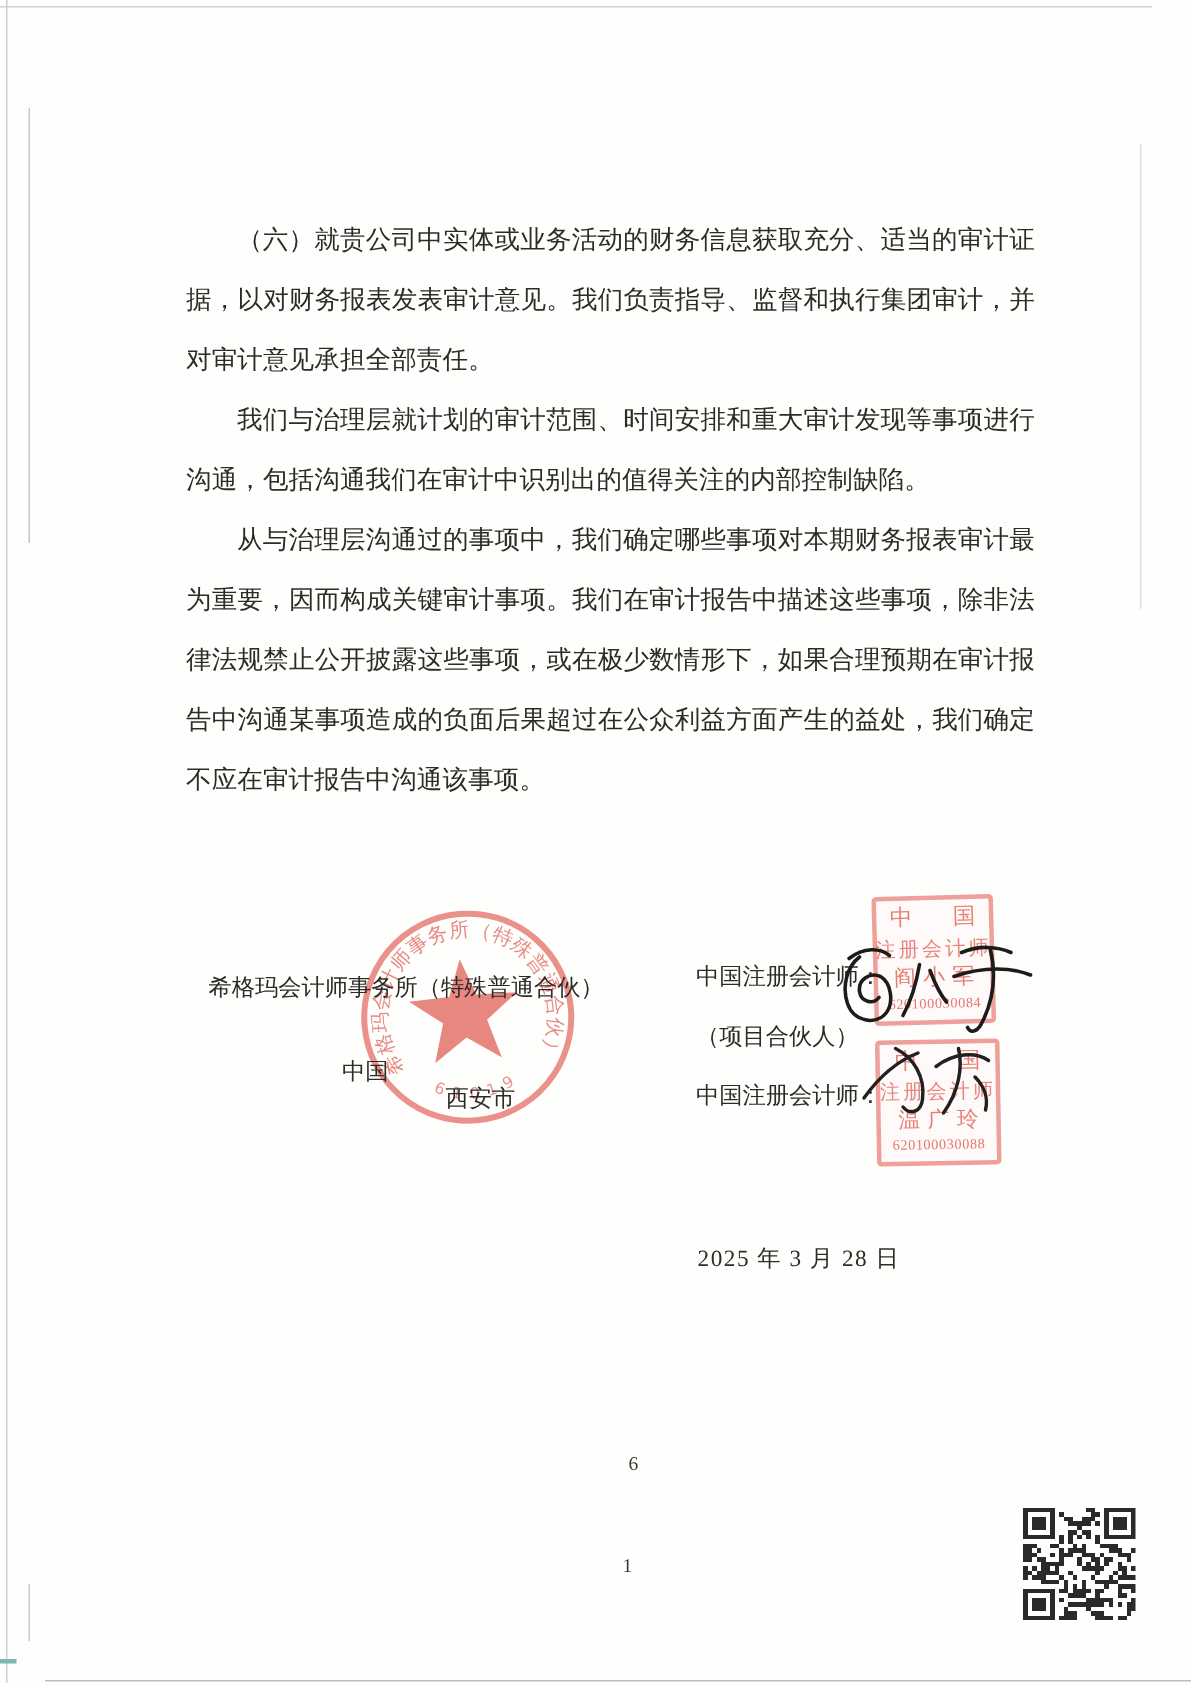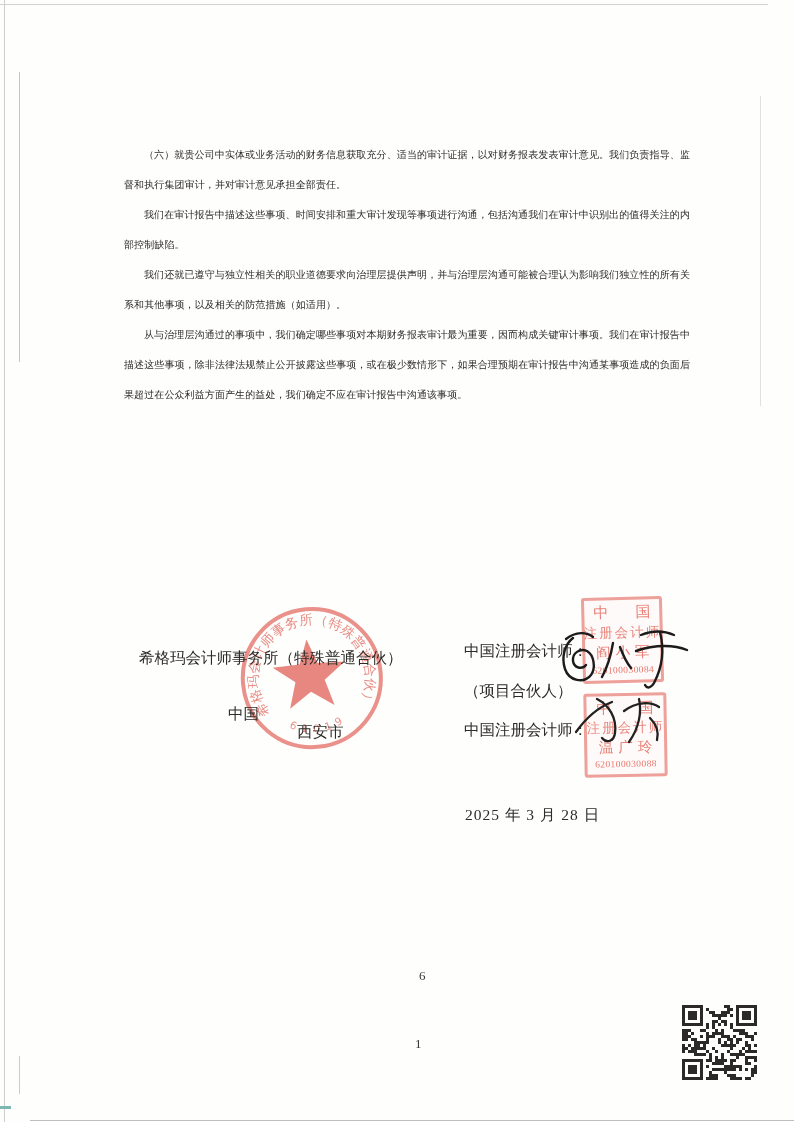--- a/index.html
+++ b/index.html
@@ -16,21 +16,21 @@
   .a-left-edge{left:4px;top:0;width:1px;height:1122px;background:#cdd0d2;}
   .a-left-blue{left:19px;top:72px;width:1px;height:290px;background:#bcc8d0;}
   .a-left-blue2{left:19px;top:1056px;width:1px;height:38px;background:#c2ced4;}
   .a-right{left:760px;top:96px;width:1px;height:310px;background:#d6d8da;opacity:.8;}
   .a-bottom{left:30px;top:1120px;width:764px;height:1px;background:#bdbdbd;}
   .a-teal{left:0;top:1106px;width:11px;height:3px;background:#7cb8b0;}
 
   
   .text-block{
     position:absolute;left:124px;top:140px;width:566px;
-    font-size:10px;line-height:30px;text-align:justify;
+    font-size:17px;line-height:40px;text-align:justify;
     color:#2d2b28;
   }
   .text-block p{margin:0;text-indent:2em;letter-spacing:.1px;}
 
   
   .sig-label{position:absolute;font-size:15.5px;color:#2d2b28;white-space:nowrap;}
 
   
   .firm-seal{position:absolute;left:232px;top:597px;transform:rotate(-5deg);}
 
@@ -62,22 +62,21 @@
 <div class="artifact a-top"></div>
 <div class="artifact a-left-edge"></div>
 <div class="artifact a-left-blue"></div>
 <div class="artifact a-left-blue2"></div>
 <div class="artifact a-right"></div>
 <div class="artifact a-bottom"></div>
 <div class="artifact a-teal"></div>
 
 <div class="text-block">
   <p>（六）就贵公司中实体或业务活动的财务信息获取充分、适当的审计证据，以对财务报表发表审计意见。我们负责指导、监督和执行集团审计，并对审计意见承担全部责任。</p>
-  <p>我们在审计报告中描述这些事项、时间安排和重大审计发现等事项进行沟通，包括沟通我们在审计中识别出的值得关注的内部控制缺陷。</p>
-  <p>我们还就已遵守与独立性相关的职业道德要求向治理层提供声明，并与治理层沟通可能被合理认为影响我们独立性的所有关系和其他事项，以及相关的防范措施（如适用）。</p>
+  <p>我们与治理层就计划的审计范围、时间安排和重大审计发现等事项进行沟通，包括沟通我们在审计中识别出的值得关注的内部控制缺陷。</p>
   <p>从与治理层沟通过的事项中，我们确定哪些事项对本期财务报表审计最为重要，因而构成关键审计事项。我们在审计报告中描述这些事项，除非法律法规禁止公开披露这些事项，或在极少数情形下，如果合理预期在审计报告中沟通某事项造成的负面后果超过在公众利益方面产生的益处，我们确定不应在审计报告中沟通该事项。</p>
 </div>
 
 <svg class="firm-seal" width="162" height="166" viewBox="0 0 162 166">
   <defs>
     <path id="sealTopArc" d="M 35.7,111.8 A 54,54 0 1 1 124.3,111.8" fill="none"></path>
     <path id="sealBottomArc" d="M 46.2,124.1 A 56,56 0 0 0 113.8,124.1" fill="none"></path>
   </defs>
   <circle cx="80" cy="81" r="69" fill="none" stroke="#e4766d" stroke-width="4" opacity="0.8"></circle>
   <polygon points="78,42 87.1,66.5 114.1,67.3 92.7,83.8 100.3,109.7 78,94.5 55.7,109.7 63.3,83.8 41.9,67.3 68.9,66.5" fill="#e4766d" opacity="0.88"></polygon>
@@ -89,21 +88,21 @@
   </text>
 </svg>
 
 <div class="sig-label" style="left:139px;top:648px;">希格玛会计师事务所（特殊普通合伙）</div>
 <div class="sig-label" style="left:228px;top:704px;">中国</div>
 <div class="sig-label" style="left:297px;top:722px;">西安市</div>
 
 <div class="sig-label" style="left:464px;top:641px;">中国注册会计师：</div>
 <div class="sig-label" style="left:464px;top:681px;text-align:right;">（项目合伙人）</div>
 <div class="sig-label" style="left:464px;top:720px;">中国注册会计师：</div>
-<div class="sig-label" style="left:465px;top:805px;letter-spacing:1px;">2025 年 3 月 28 日</div>
+<div class="sig-label" style="left:465px;top:829px;letter-spacing:1px;">2025 年 3 月 28 日</div>
 
 <div class="cpa-stamp" id="cpa-stamp-1">
   <div class="l-country">中　国</div>
   <div class="l-title">注册会计师</div>
   <div class="l-name">阎小军</div>
   <div class="l-number">620100030084</div>
 </div>
 
 <div class="cpa-stamp" id="cpa-stamp-2">
   <div class="l-country">中　国</div>

